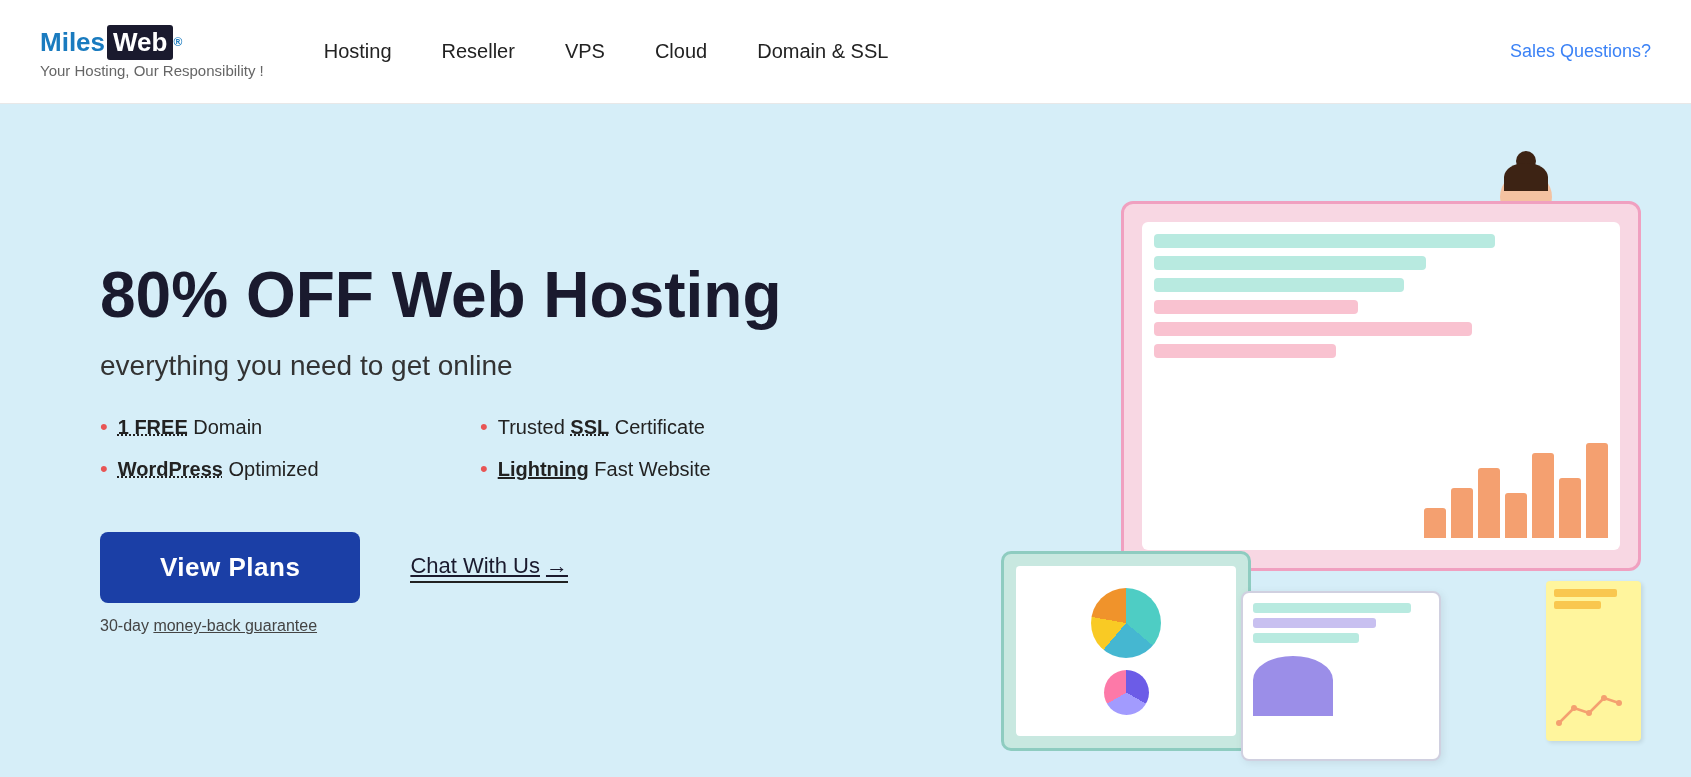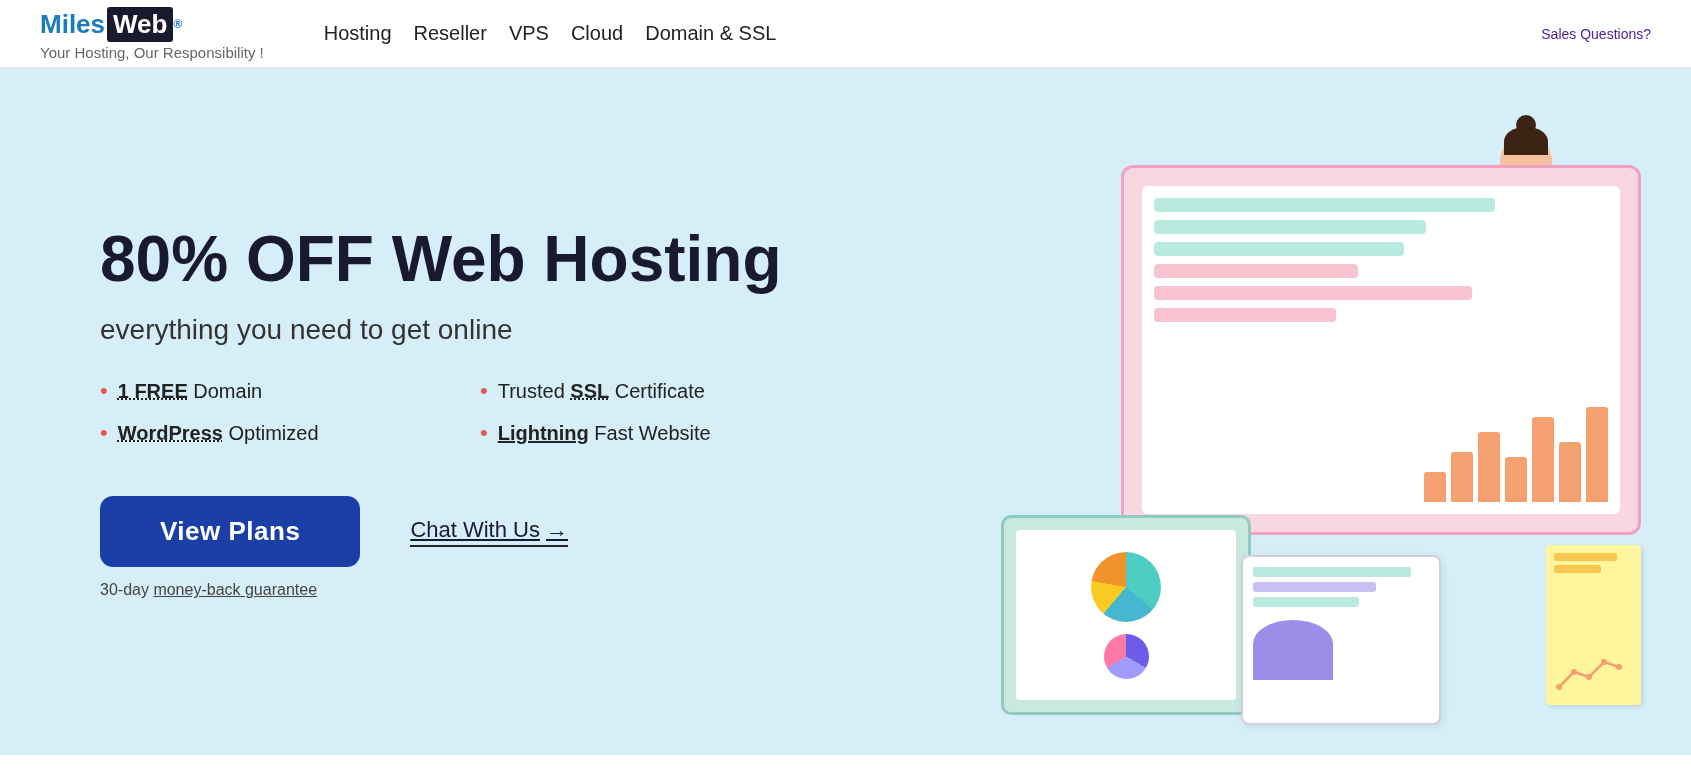--- a/index.html
+++ b/index.html
@@ -3,21 +3,21 @@
   <meta charset="utf-8">
   <style>
     * { margin: 0; padding: 0; box-sizing: border-box; }
     body { font-family: Arial, sans-serif; width: 1691px; min-height: 777px; overflow-x: hidden; }
 
     
     .header {
       display: flex;
       align-items: center;
       padding: 0 40px;
-      height: 68px;
+      height: 104px;
       background: #fff;
       border-bottom: 1px solid #e8e8e8;
     }
     .logo-area {
       display: flex;
       flex-direction: column;
       margin-right: 60px;
     }
     .logo-text {
       display: flex;
@@ -33,34 +33,34 @@
       padding: 2px 6px;
       border-radius: 3px;
       margin-left: 2px;
     }
     .logo-trademark { font-size: 12px; color: #1a7bbf; vertical-align: super; }
     .logo-tagline { font-size: 15px; color: #666; margin-top: 2px; }
 
     .nav {
       display: flex;
       align-items: center;
-      gap: 22px;
+      gap: 50px;
       flex: 1;
     }
     .nav-item {
       font-size: 20px;
       color: #222;
       cursor: pointer;
       text-decoration: none;
       font-weight: 400;
     }
 
     .sales-questions {
-      font-size: 14px;
-      color: #4c1d95;
+      font-size: 18px;
+      color: #3b82f6;
       cursor: pointer;
       white-space: nowrap;
     }
 
     
     .hero {
       background: #d6eef8;
       min-height: 687px;
       display: flex;
       align-items: center;
@@ -112,21 +112,21 @@
       align-items: center;
       gap: 50px;
     }
     .btn-view-plans {
       background: #1b3fa6;
       color: #fff;
       font-size: 26px;
       font-weight: 600;
       padding: 20px 60px;
       border: none;
-      border-radius: 13px;
+      border-radius: 8px;
       cursor: pointer;
       letter-spacing: 0.5px;
     }
 
     .chat-link {
       font-size: 22px;
       color: #1a1a2e;
       cursor: pointer;
       text-decoration: underline;
       display: flex;

